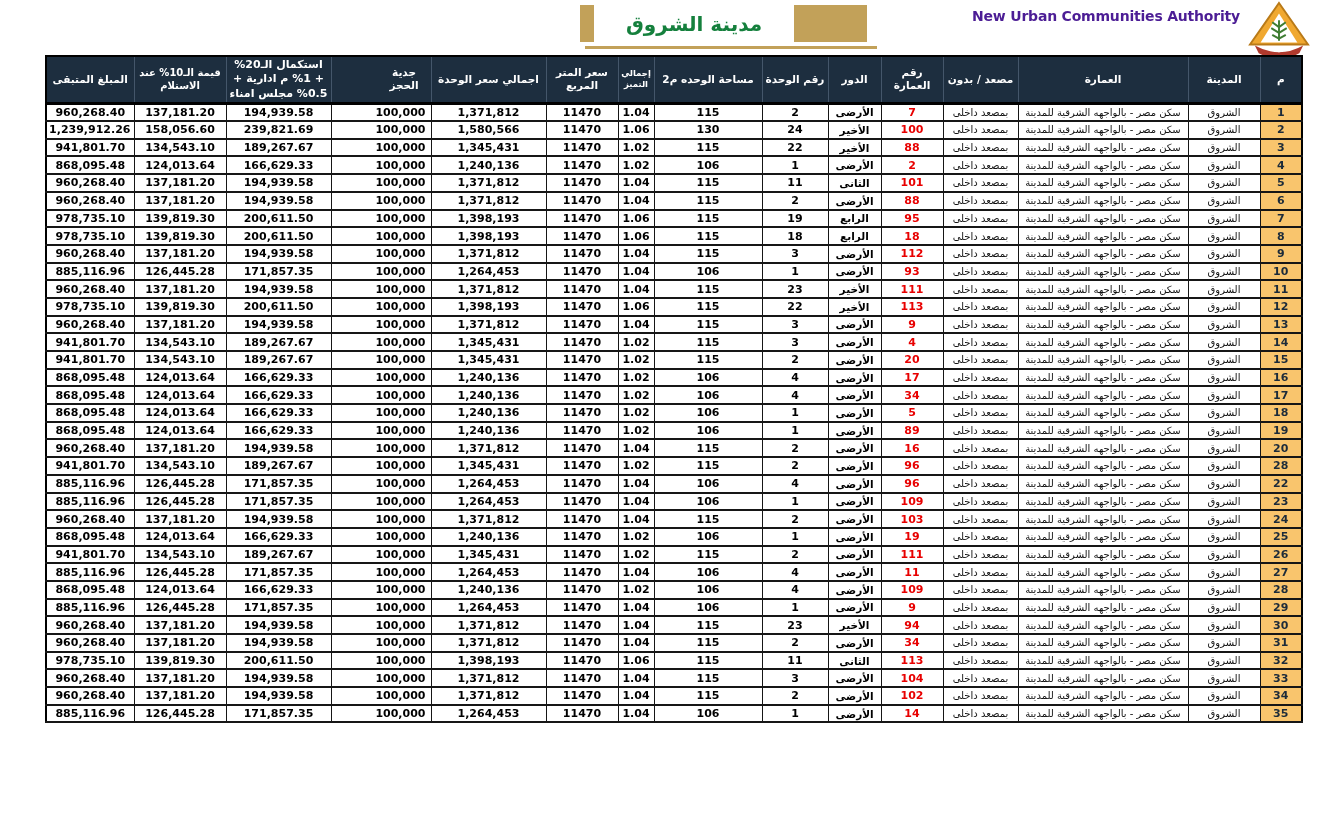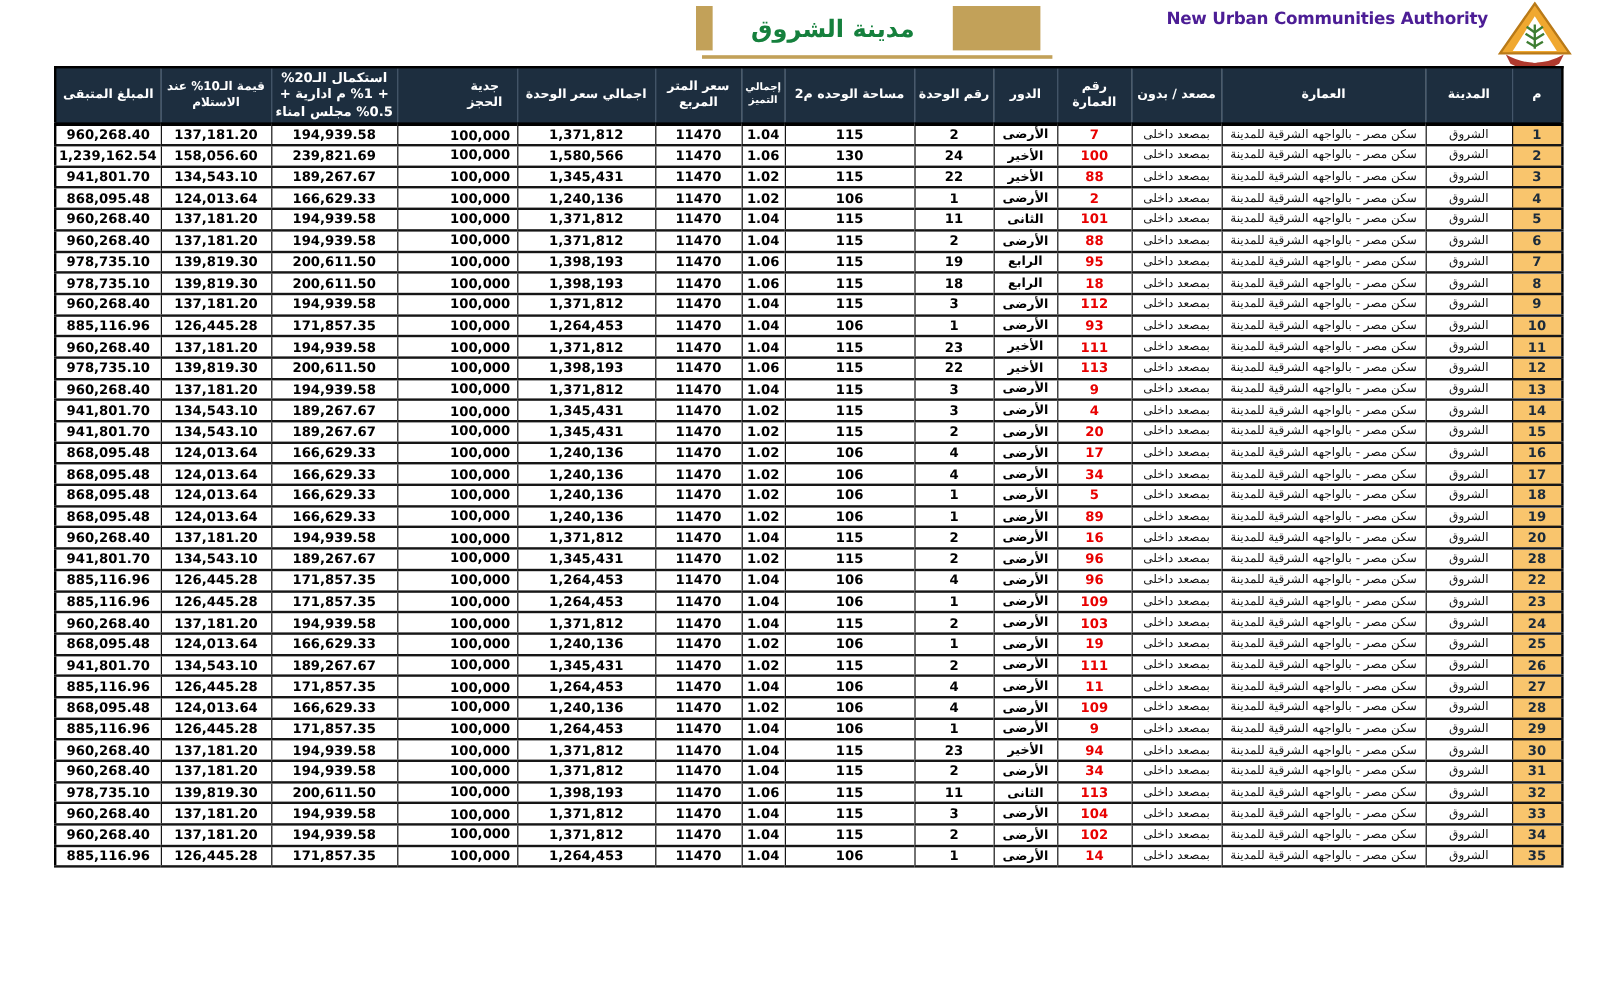--- a/index.html
+++ b/index.html
@@ -133,21 +133,21 @@
           <td class="col-building">100</td>
           <td class="col-floor">الأخير</td>
           <td class="col-unit">24</td>
           <td class="col-area">130</td>
           <td class="col-coef">1.06</td>
           <td class="col-price_m">11470</td>
           <td class="col-total">1,580,566</td>
           <td class="col-booking">100,000</td>
           <td class="col-completion">239,821.69</td>
           <td class="col-receipt10">158,056.60</td>
-          <td class="col-remaining">1,239,162.54</td>
+          <td class="col-remaining">1,239,912.26</td>
         </tr>
         <tr>
           <td class="col-m">3</td>
           <td class="col-city">الشروق</td>
           <td class="col-project">سكن مصر - بالواجهه الشرقية للمدينة</td>
           <td class="col-elevator">بمصعد داخلى</td>
           <td class="col-building">88</td>
           <td class="col-floor">الأخير</td>
           <td class="col-unit">22</td>
           <td class="col-area">115</td>

